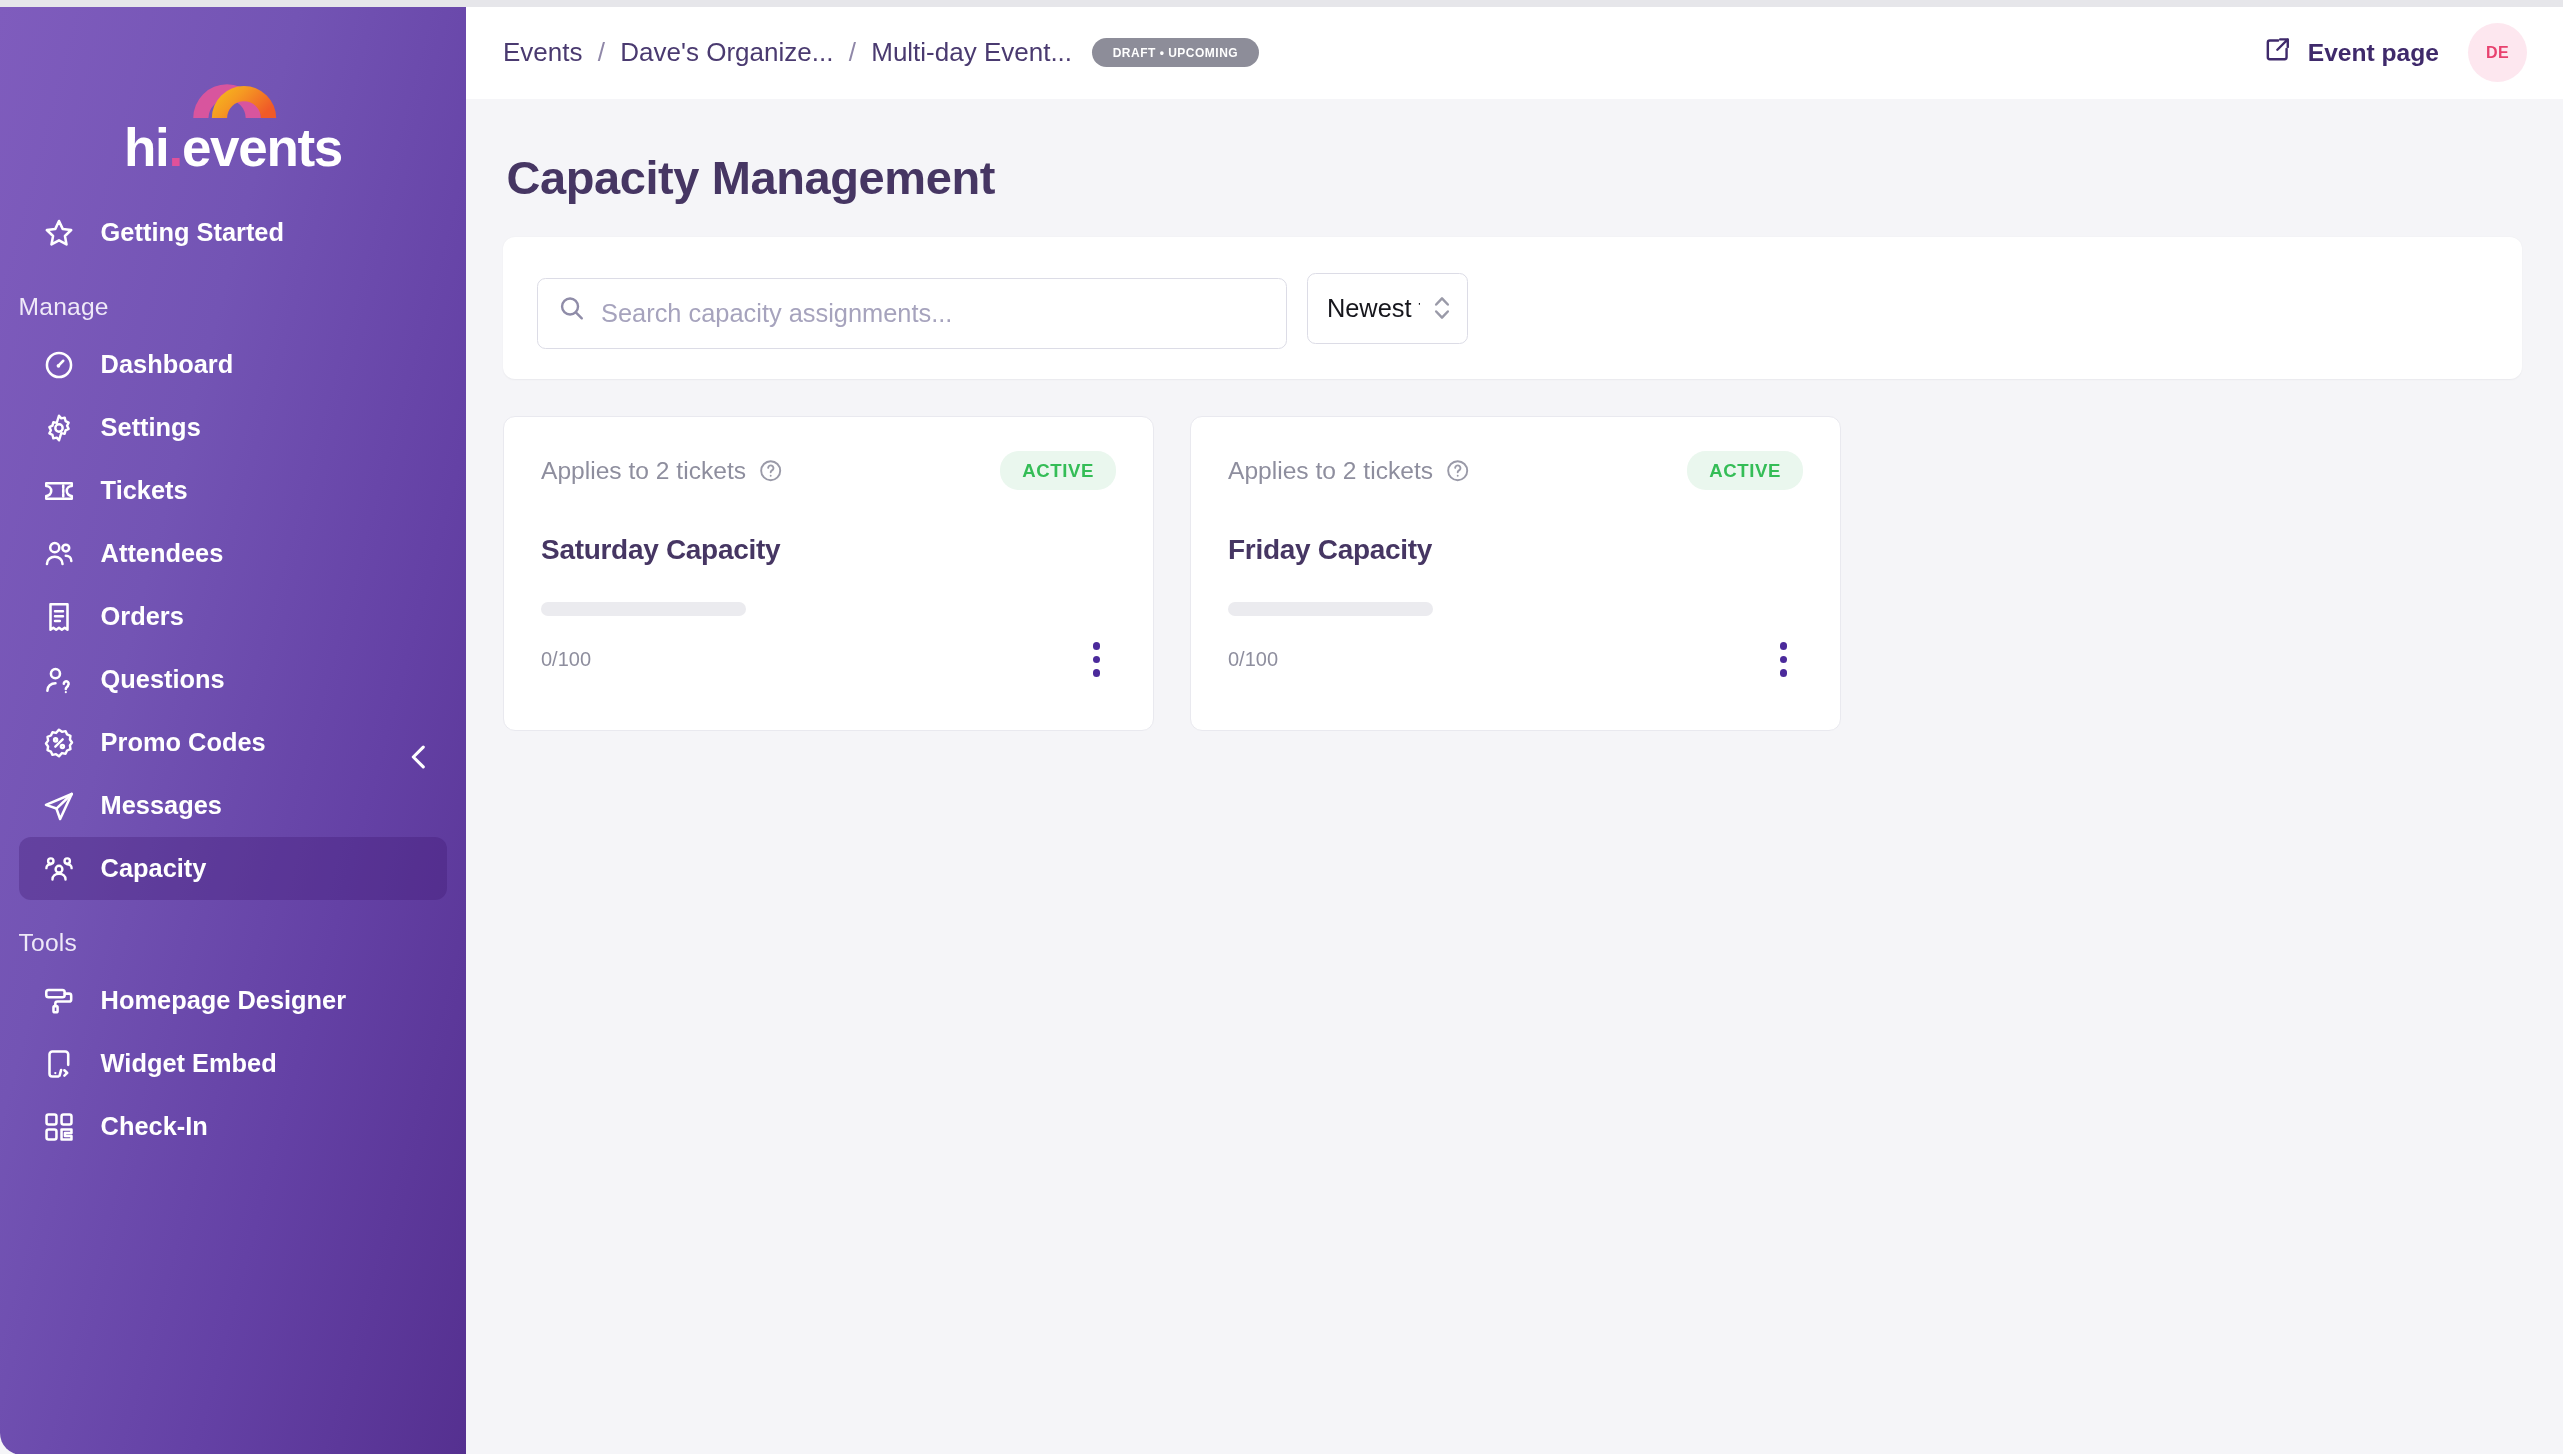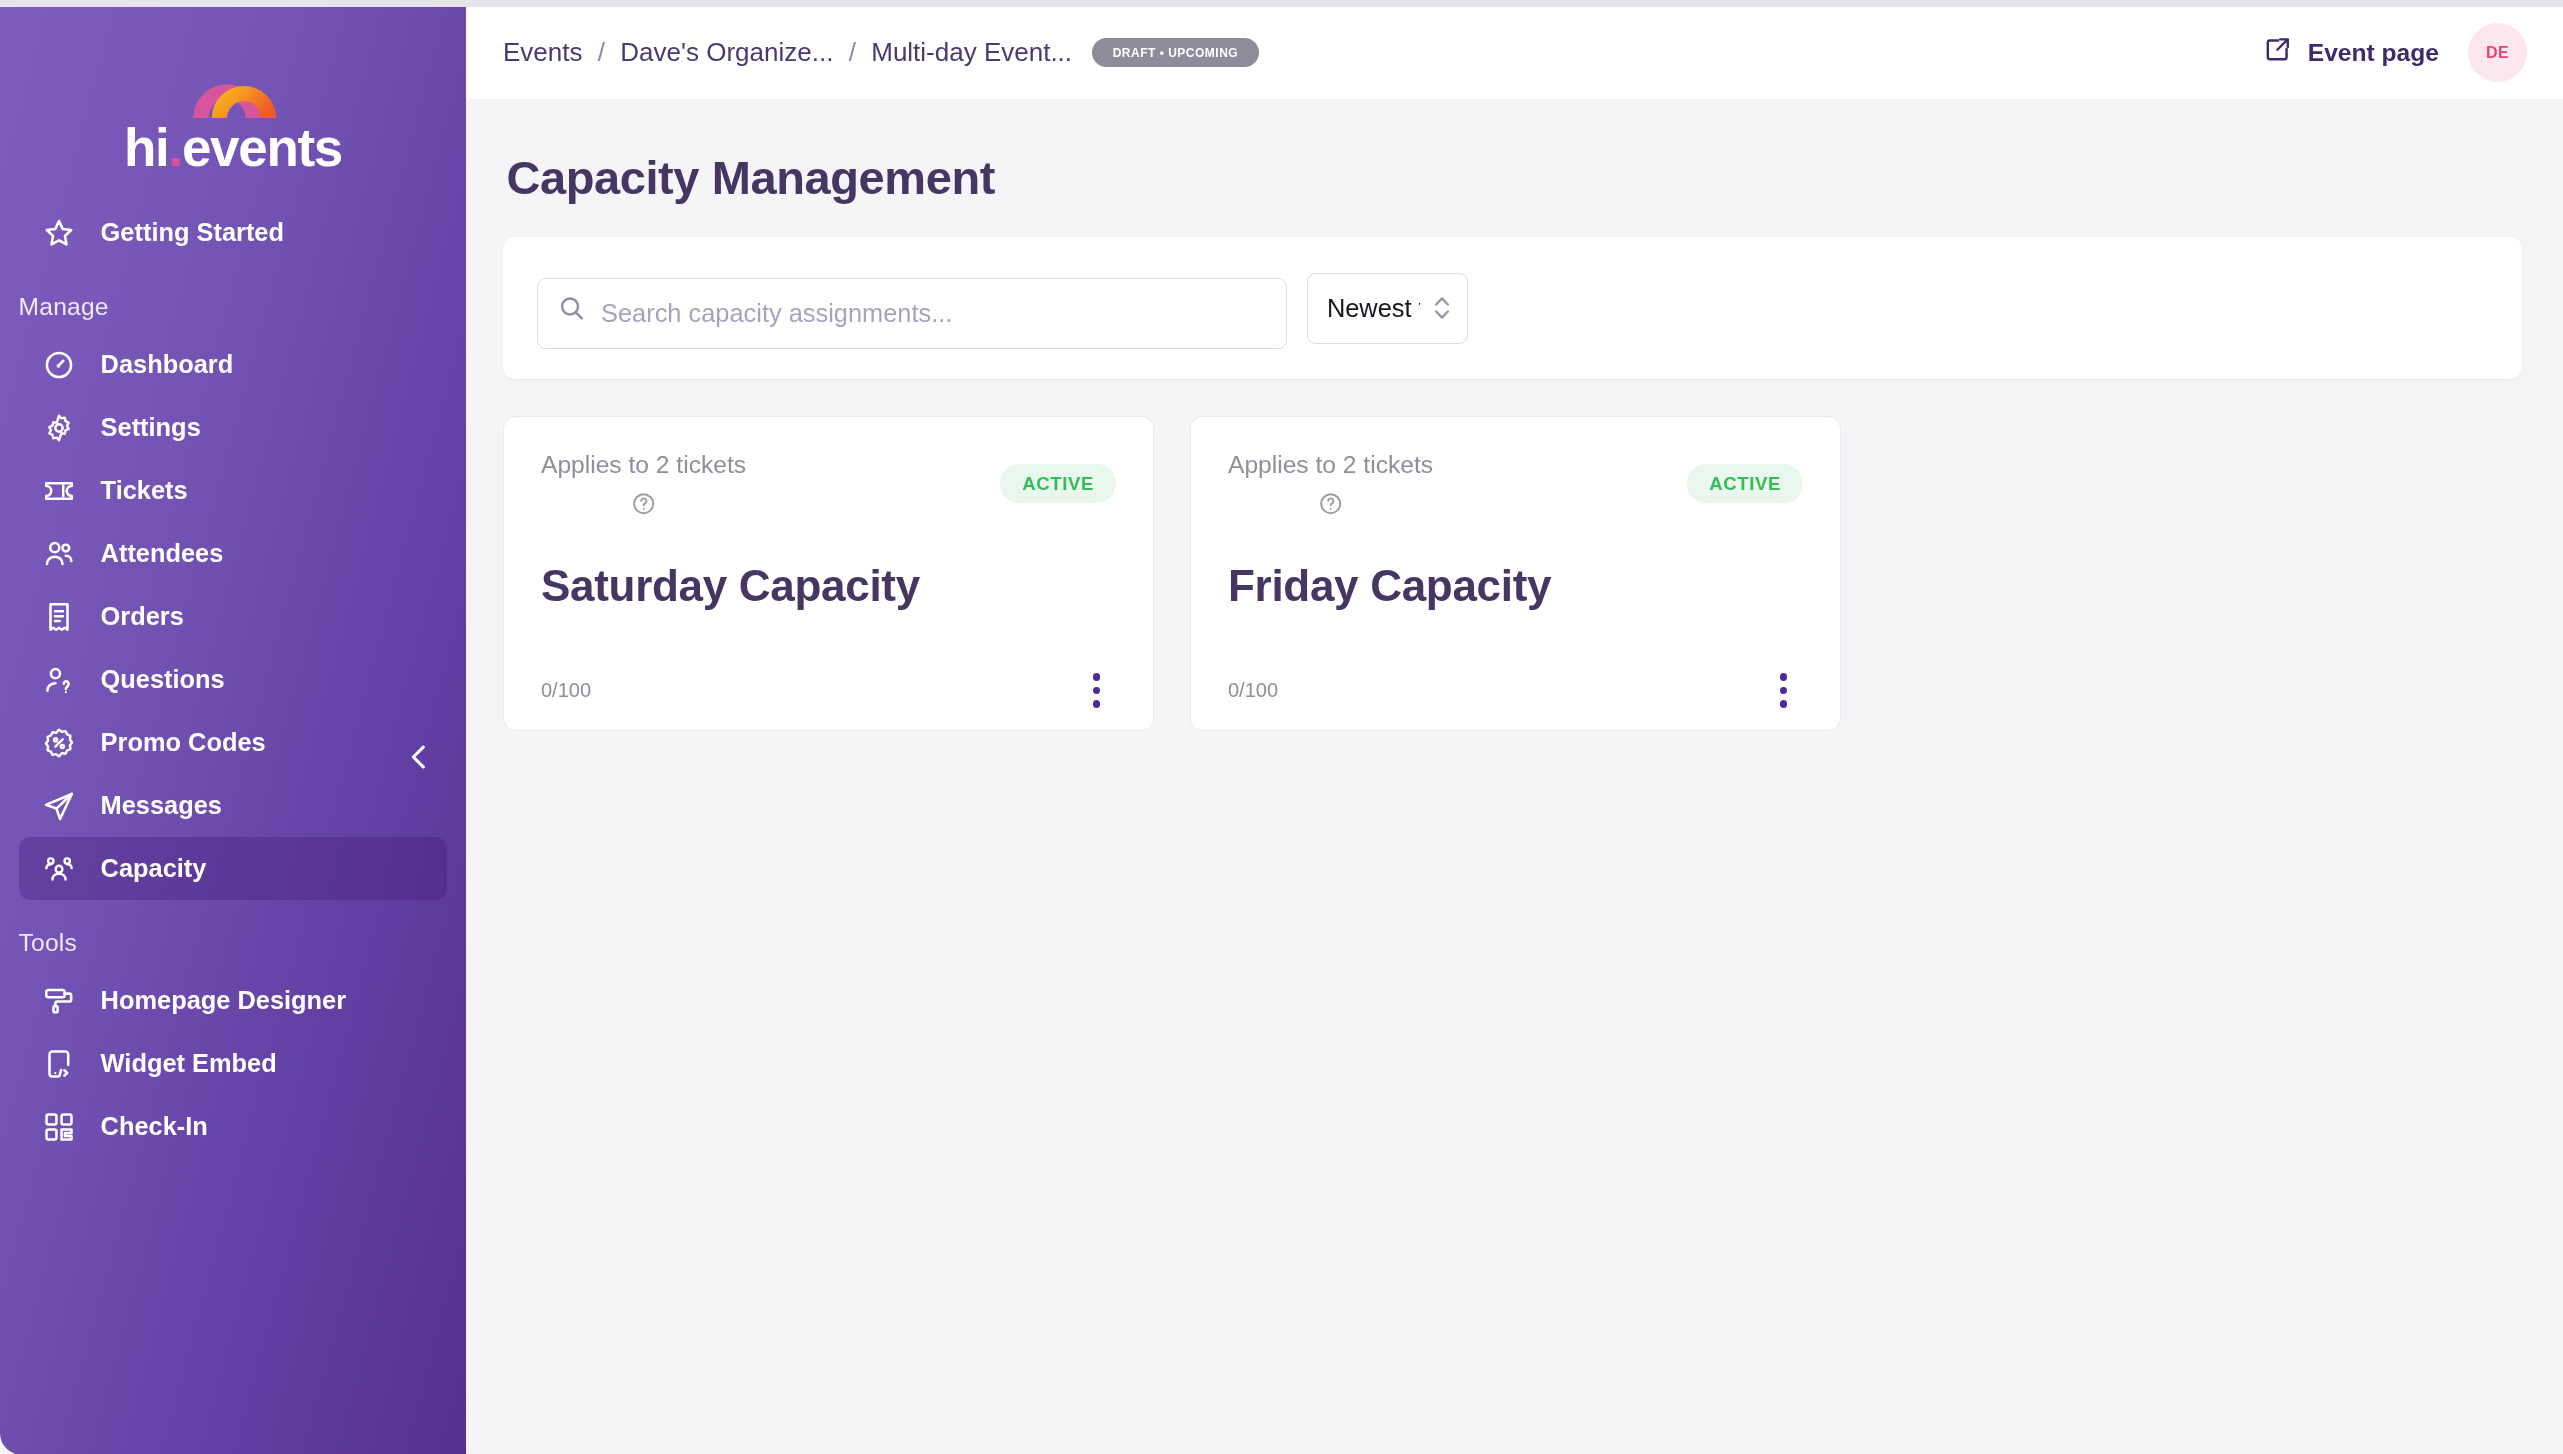--- a/index.html
+++ b/index.html
@@ -319,36 +319,35 @@
     display: flex;
     align-items: center;
     justify-content: space-between;
   }
   .applies {
     display: flex;
     align-items: center;
     gap: 12px;
     font-size: 24.6px;
     color: #8e8e9e;
-    flex-direction: column;
   }
   .help-ico { width: 25.4px; height: 25.4px; display: block; cursor: pointer; }
 
   .status-badge {
     background: #eaf7ee;
     color: #34bd56;
     font-size: 18.6px;
     font-weight: 700;
     letter-spacing: 0.6px;
     padding: 8.5px 22px;
     border-radius: 18.6px;
   }
 
   .card-title {
-    font-size: 44px;
+    font-size: 28px;
     font-weight: 700;
     color: #463663;
     margin-top: 44px;
     letter-spacing: -0.3px;
   }
 
   .progress-track {
     margin-top: 36px;
     width: 205px;
     height: 13.6px;

